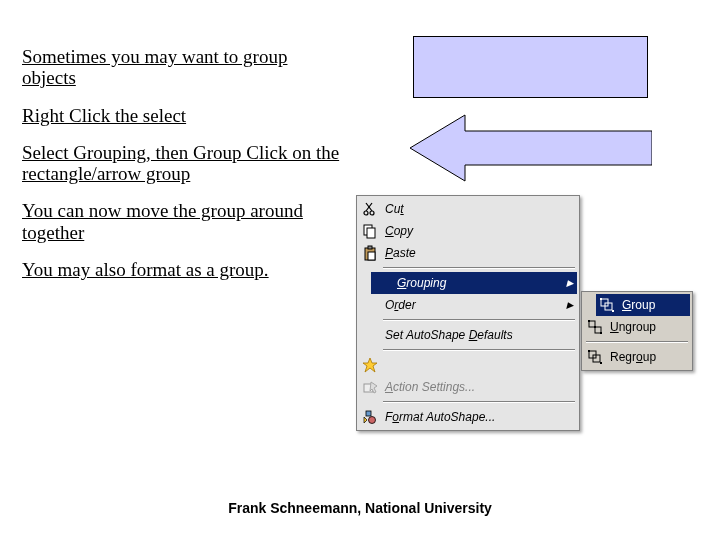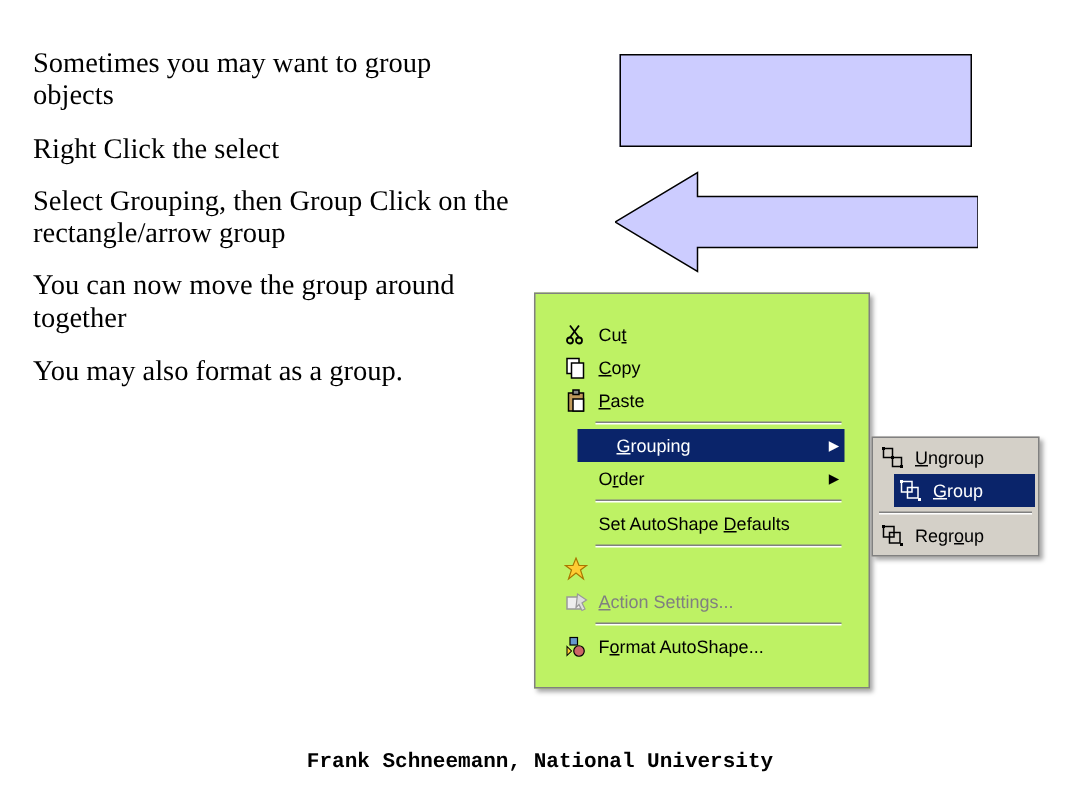--- a/index.html
+++ b/index.html
@@ -13,21 +13,21 @@
     position: relative;
   }
   .instructions {
     position: absolute;
     left: 22px;
     top: 30px;
     width: 320px;
     font-size: 19px;
     line-height: 1.12;
   }
-  .instructions p { margin: 2px 0 14px 0; }
+  .instructions p { margin: 16px 0 14px 0; text-decoration: underline; }
   .shape-rect {
     position: absolute;
     left: 413px;
     top: 36px;
     width: 235px;
     height: 62px;
     background: #ccccff;
     border: 1px solid #000;
   }
   .shape-arrow {
@@ -35,26 +35,27 @@
     left: 410px;
     top: 113px;
     width: 242px;
     height: 70px;
   }
   .context-menu {
     position: absolute;
     left: 356px;
     top: 195px;
     width: 224px;
-    background: #bef264;
+    background: #e5e5e5;
     border: 1px solid #808080;
     box-shadow: 2px 2px 3px rgba(0,0,0,0.35);
     font-family: Tahoma, Arial, sans-serif;
     font-size: 12px;
-    padding: 16px;
+    padding: 2px;
+    font-style: italic;
   }
   .menu-item {
     display: flex;
     align-items: center;
     height: 22px;
     position: relative;
   }
   .menu-item .icon-cell {
     width: 22px;
     height: 22px;
@@ -101,21 +102,21 @@
     font-family: Tahoma, Arial, sans-serif;
     font-size: 12px;
     padding: 2px;
   }
   .footer {
     position: absolute;
     left: 0;
     right: 0;
     top: 500px;
     text-align: center;
-    font-family: Liberation Mono, monospace;
+    font-family: Liberation Sans, sans-serif;
     font-weight: bold;
     font-size: 14px;
   }
   .u { text-decoration: underline; }
   svg { display: block; }
 </style>
 </head>
 <body>
 
 <div class="instructions">
@@ -214,43 +215,43 @@
         <rect x="4" y="2" width="5" height="5" fill="#6699cc" stroke="#000" stroke-width="0.8"></rect>
         <circle cx="10" cy="11" r="3.5" fill="#cc6666" stroke="#000" stroke-width="0.8"></circle>
         <path d="M2 8 L2 14 L5 11 Z" fill="#ffcc33" stroke="#000" stroke-width="0.7"></path>
       </svg>
     </span>
     <span class="label">F<span class="u">o</span>rmat AutoShape...</span>
   </div>
 </div>
 
 <div class="submenu">
+  <div class="menu-item highlight">
+    <span class="icon-cell">
+      <svg width="16" height="16" viewBox="0 0 16 16">
+        <rect x="2" y="2" width="7" height="7" fill="none" stroke="#fff" stroke-width="1"></rect>
+        <rect x="6" y="6" width="7" height="7" fill="none" stroke="#fff" stroke-width="1"></rect>
+        <rect x="1" y="1" width="2" height="2" fill="#fff"></rect>
+        <rect x="13" y="13" width="2" height="2" fill="#fff"></rect>
+      </svg>
+    </span>
+    <span class="label"><span class="u">G</span>roup</span>
+  </div>
   <div class="menu-item">
     <span class="icon-cell">
       <svg width="16" height="16" viewBox="0 0 16 16">
         <rect x="2" y="2" width="6" height="6" fill="none" stroke="#000" stroke-width="1"></rect>
         <rect x="8" y="8" width="6" height="6" fill="none" stroke="#000" stroke-width="1"></rect>
         <rect x="1" y="1" width="2" height="2" fill="#000"></rect>
         <rect x="7" y="7" width="2" height="2" fill="#000"></rect>
         <rect x="13" y="13" width="2" height="2" fill="#000"></rect>
       </svg>
     </span>
     <span class="label"><span class="u">U</span>ngroup</span>
   </div>
-  <div class="menu-item highlight">
-    <span class="icon-cell">
-      <svg width="16" height="16" viewBox="0 0 16 16">
-        <rect x="2" y="2" width="7" height="7" fill="none" stroke="#fff" stroke-width="1"></rect>
-        <rect x="6" y="6" width="7" height="7" fill="none" stroke="#fff" stroke-width="1"></rect>
-        <rect x="1" y="1" width="2" height="2" fill="#fff"></rect>
-        <rect x="13" y="13" width="2" height="2" fill="#fff"></rect>
-      </svg>
-    </span>
-    <span class="label"><span class="u">G</span>roup</span>
-  </div>
   <div class="menu-sep-full"></div>
   <div class="menu-item">
     <span class="icon-cell">
       <svg width="16" height="16" viewBox="0 0 16 16">
         <rect x="2" y="2" width="7" height="7" fill="none" stroke="#000" stroke-width="1"></rect>
         <rect x="6" y="6" width="7" height="7" fill="none" stroke="#000" stroke-width="1"></rect>
         <rect x="1" y="1" width="2" height="2" fill="#000"></rect>
         <rect x="13" y="13" width="2" height="2" fill="#000"></rect>
       </svg>
     </span>

